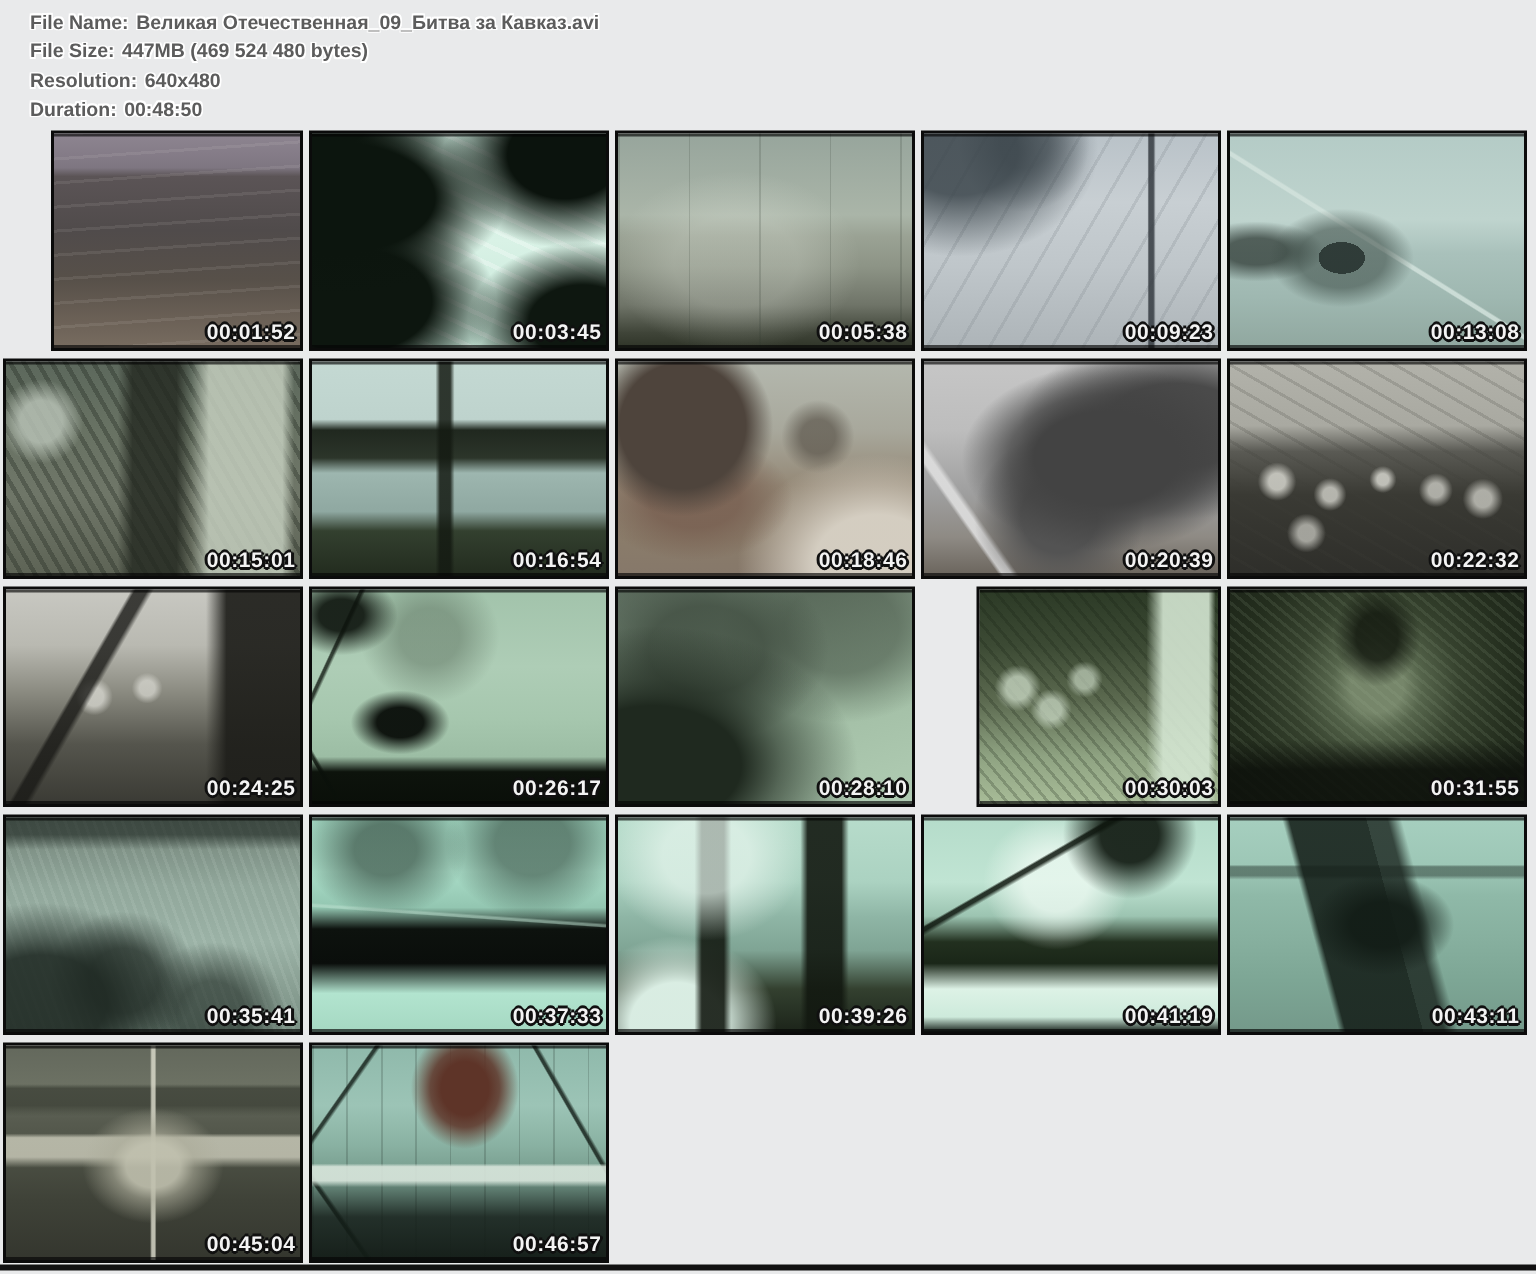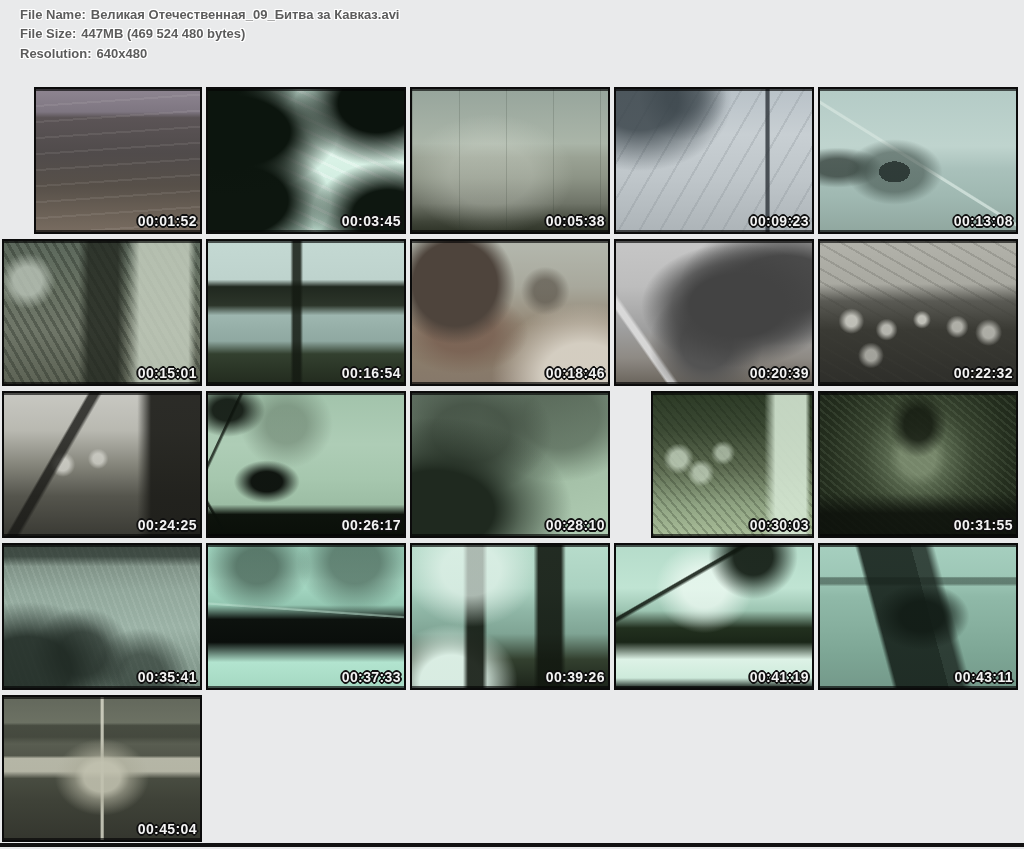--- a/index.html
+++ b/index.html
@@ -179,20 +179,23 @@
 <div class="meta">
   <div class="meta-line">
     <span class="lbl">File Name:</span><span>Великая Отечественная_09_Битва за Кавказ.avi</span>
   </div>
   <div class="meta-line">
     <span class="lbl">File Size:</span><span>447MB (469 524 480 bytes)</span>
   </div>
   <div class="meta-line">
     <span class="lbl">Resolution:</span><span>640x480</span>
   </div>
+  <div class="meta-line">
+    <span class="lbl">Duration:</span><span>00:48:50</span>
+  </div>
 </div>
 
 <div class="grid">
   <figure class="thumb t1">
       <span class="ts">00:01:52</span>
     </figure>
   <figure class="thumb t2">
       <span class="ts">00:03:45</span>
     </figure>
   <figure class="thumb t3">
@@ -245,15 +248,18 @@
     </figure>
   <figure class="thumb t22">
       <span class="ts">00:41:19</span>
     </figure>
   <figure class="thumb t23">
       <span class="ts">00:43:11</span>
     </figure>
   <figure class="thumb t24">
       <span class="ts">00:45:04</span>
     </figure>
+  <figure class="thumb t25">
+      <span class="ts">00:46:57</span>
+    </figure>
 </div>
 
 <div class="bottom-bar"></div>
 
 </body></html>

